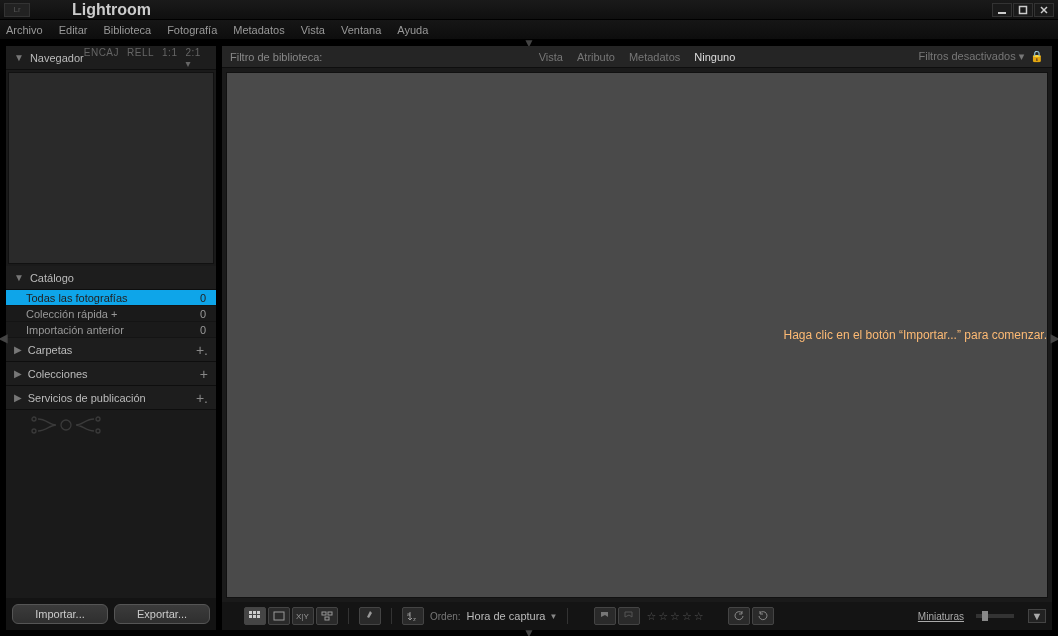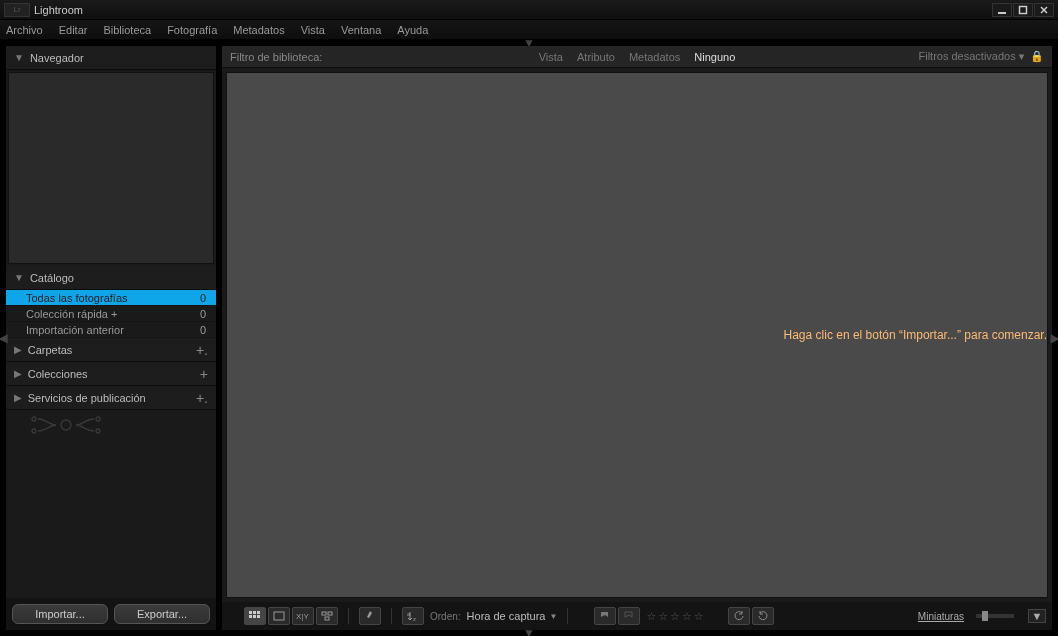--- a/index.html
+++ b/index.html
@@ -1,21 +1,21 @@
 <!DOCTYPE html>
 <html><head>
 <meta charset="utf-8">
 <style>
 * { box-sizing: border-box; margin: 0; padding: 0; user-select: none; }
 body { background: #000; font-family: "Segoe UI", Tahoma, sans-serif; font-size: 11px; color: #aaa; width: 1058px; height: 636px; overflow: hidden; }
 
 
 .titlebar { height: 20px; background: linear-gradient(#1a1a1a,#0f0f0f); display: flex; align-items: center; padding: 0 4px; color: #ccc; border-bottom: 1px solid #000; }
 .titlebar .lr-icon { width: 26px; height: 14px; background: #222; display: inline-flex; align-items: center; justify-content: center; font-size: 8px; color: #555; border:1px solid #333; margin-right:4px;}
-.titlebar .title { font-weight: normal; font-size: 11px; }
+.titlebar .title { font-weight: bold; font-size: 16px; margin-left: 38px; }
 .titlebar .winctrls { margin-left: auto; display: flex; gap: 1px; }
 .winbtn { width: 20px; height: 14px; background: #1a1a1a; border: 1px solid #333; display: flex; align-items: center; justify-content: center; cursor: pointer; }
 .winbtn svg { pointer-events:none;}
 
 
 .menubar { height: 20px; background: linear-gradient(#161616,#0d0d0d); display: flex; align-items: center; padding: 0 6px; gap: 16px; color: #999; border-bottom: 1px solid #000; }
 .menubar span { cursor: pointer; }
 
 
 .outer { width: 1058px; height: calc(636px - 40px); background:#000; padding:6px; position:relative;}
@@ -114,20 +114,26 @@
   <div class="expander topcenter">▼</div>
   <div class="expander bottom">▼</div>
 
   <div class="workarea">
 
     <div class="leftpanel">
 
       <div class="panel-section-hdr">
         <span class="disclosure">▼</span>
         <span>Navegador</span>
+        <div class="actions">
+          <span>ENCAJ</span>
+          <span>RELL</span>
+          <span>1:1</span>
+          <span><span>2:1</span> ▾</span>
+        </div>
       </div>
       <div class="nav-preview"></div>
 
       <div class="panel-section-hdr">
         <span class="disclosure">▼</span>
         <span>Catálogo</span>
       </div>
       <div class="catalog-items">
         <div class="catalog-row selected">
           <span>Todas las fotografías</span>

